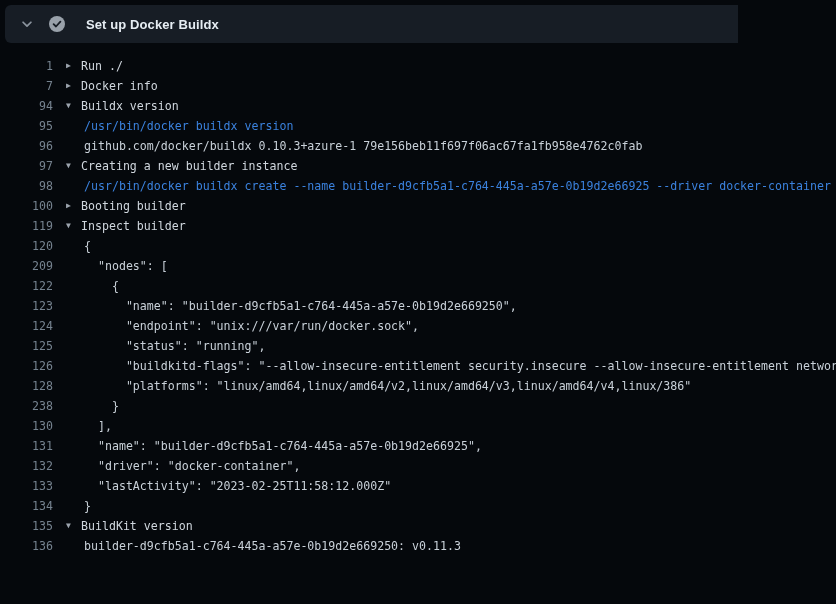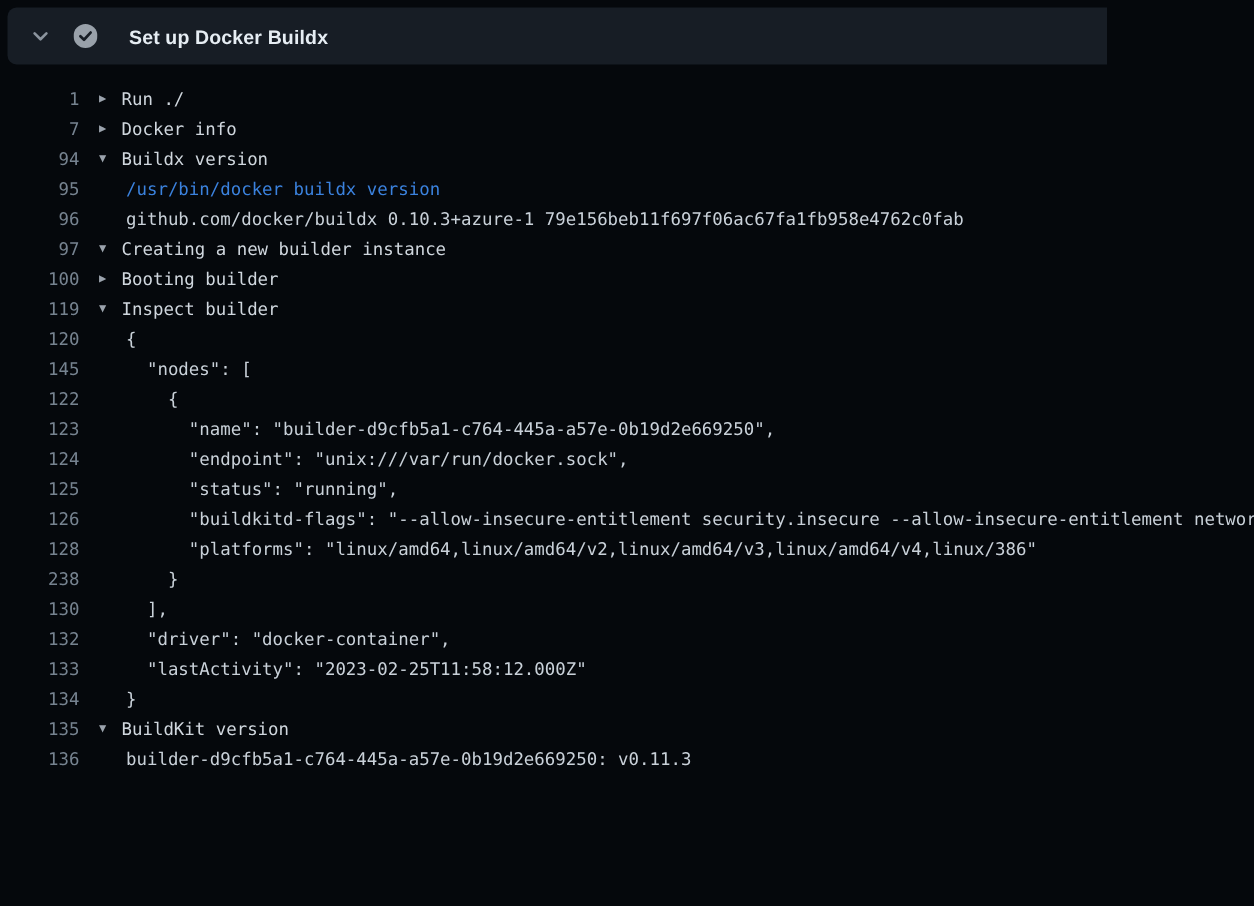--- a/index.html
+++ b/index.html
@@ -87,32 +87,34 @@
   </div>
 
   <div class="log-area">
     <div>
         <div class="log-row"><span class="line-num">1</span><span class="line-content group"><span class="marker">▶</span>Run ./</span></div>
         <div class="log-row"><span class="line-num">7</span><span class="line-content group"><span class="marker">▶</span>Docker info</span></div>
         <div class="log-row"><span class="line-num">94</span><span class="line-content group"><span class="marker">▼</span>Buildx version</span></div>
         <div class="log-row"><span class="line-num">95</span><span class="line-content command">/usr/bin/docker buildx version</span></div>
         <div class="log-row"><span class="line-num">96</span><span class="line-content">github.com/docker/buildx 0.10.3+azure-1 79e156beb11f697f06ac67fa1fb958e4762c0fab</span></div>
         <div class="log-row"><span class="line-num">97</span><span class="line-content group"><span class="marker">▼</span>Creating a new builder instance</span></div>
+        <div class="log-row"><span class="line-num">98</span><span class="line-content command">/usr/bin/docker buildx create --name builder-d9cfb5a1-c764-445a-a57e-0b19d2e66925 --driver docker-container</span></div>
         <div class="log-row"><span class="line-num">100</span><span class="line-content group"><span class="marker">▶</span>Booting builder</span></div>
         <div class="log-row"><span class="line-num">119</span><span class="line-content group"><span class="marker">▼</span>Inspect builder</span></div>
         <div class="log-row"><span class="line-num">120</span><span class="line-content">{</span></div>
-        <div class="log-row"><span class="line-num">145</span><span class="line-content">  "nodes": [</span></div>
+        <div class="log-row"><span class="line-num">209</span><span class="line-content">  "nodes": [</span></div>
         <div class="log-row"><span class="line-num">122</span><span class="line-content">    {</span></div>
         <div class="log-row"><span class="line-num">123</span><span class="line-content">      "name": "builder-d9cfb5a1-c764-445a-a57e-0b19d2e669250",</span></div>
         <div class="log-row"><span class="line-num">124</span><span class="line-content">      "endpoint": "unix:///var/run/docker.sock",</span></div>
         <div class="log-row"><span class="line-num">125</span><span class="line-content">      "status": "running",</span></div>
         <div class="log-row"><span class="line-num">126</span><span class="line-content">      "buildkitd-flags": "--allow-insecure-entitlement security.insecure --allow-insecure-entitlement network</span></div>
         <div class="log-row"><span class="line-num">128</span><span class="line-content">      "platforms": "linux/amd64,linux/amd64/v2,linux/amd64/v3,linux/amd64/v4,linux/386"</span></div>
         <div class="log-row"><span class="line-num">238</span><span class="line-content">    }</span></div>
         <div class="log-row"><span class="line-num">130</span><span class="line-content">  ],</span></div>
+        <div class="log-row"><span class="line-num">131</span><span class="line-content">  "name": "builder-d9cfb5a1-c764-445a-a57e-0b19d2e66925",</span></div>
         <div class="log-row"><span class="line-num">132</span><span class="line-content">  "driver": "docker-container",</span></div>
         <div class="log-row"><span class="line-num">133</span><span class="line-content">  "lastActivity": "2023-02-25T11:58:12.000Z"</span></div>
         <div class="log-row"><span class="line-num">134</span><span class="line-content">}</span></div>
         <div class="log-row"><span class="line-num">135</span><span class="line-content group"><span class="marker">▼</span>BuildKit version</span></div>
         <div class="log-row"><span class="line-num">136</span><span class="line-content">builder-d9cfb5a1-c764-445a-a57e-0b19d2e669250: v0.11.3</span></div>
       </div>
   </div>
 
 </div>
 

